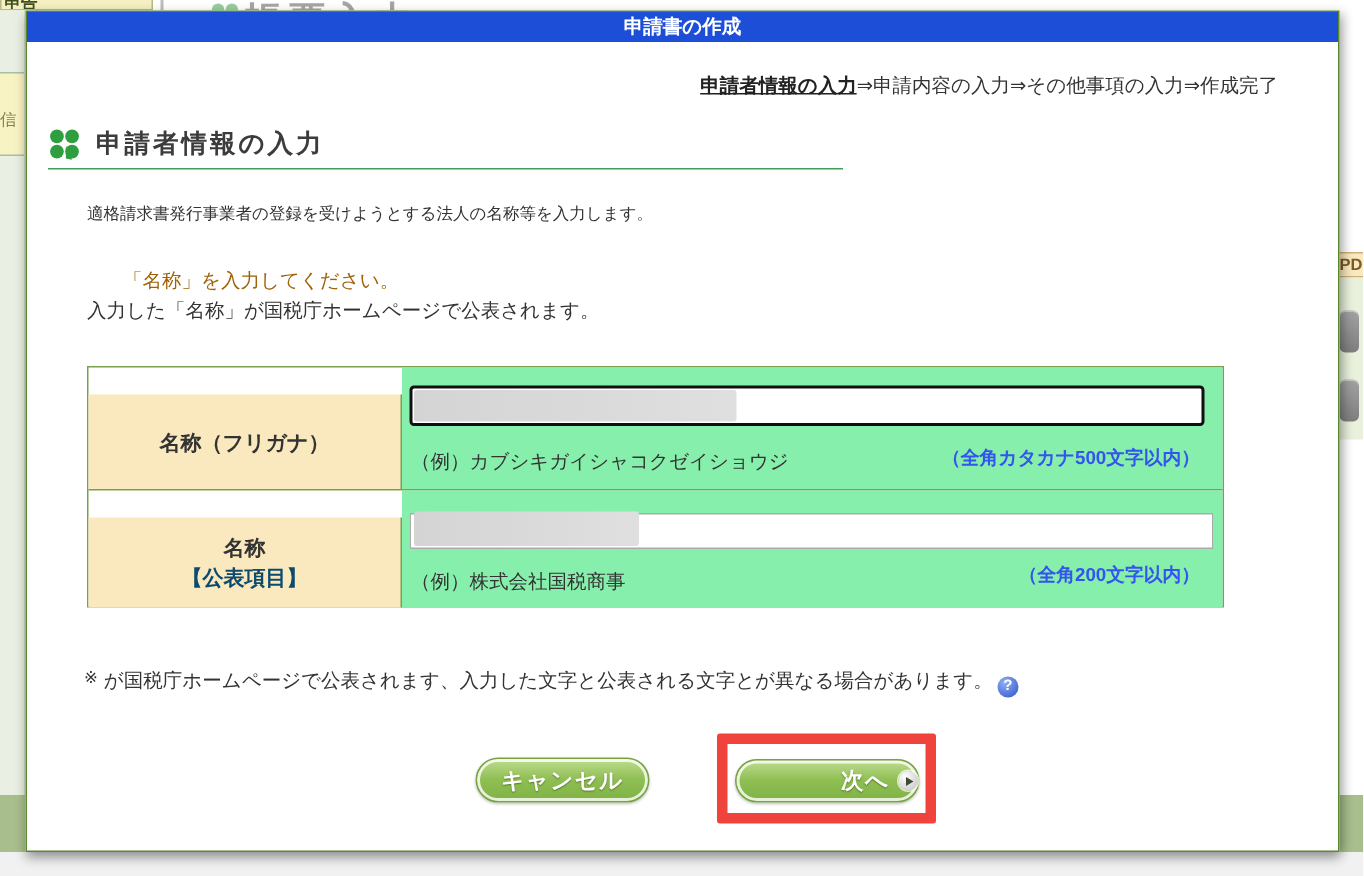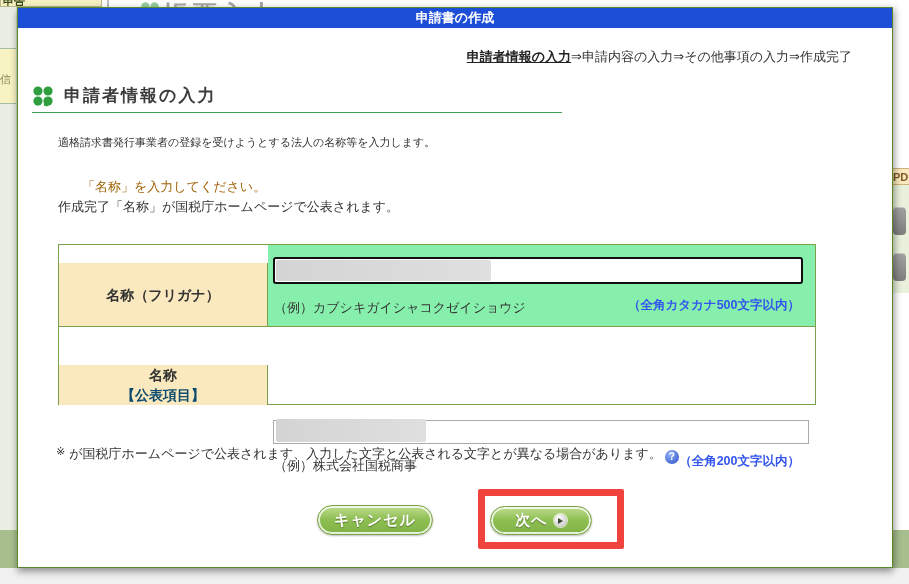--- a/index.html
+++ b/index.html
@@ -43,21 +43,21 @@
   .section-title { font-size:17px; font-weight:bold; color:#3c3c3c; letter-spacing:2px; }
   .section-rule { position:absolute; left:14px; top:104px; width:530px; height:0; border-top:1px solid #3f9e57; }
 
   .intro1 { position:absolute; left:40px; top:127px; font-size:11px; color:#333; }
   .intro2 { position:absolute; left:40px; top:170px; font-size:13px; color:#a16207;margin-left:24px; }
   .intro3 { position:absolute; left:40px; top:190px; font-size:13px; color:#333; }
 
   
   .tbl { position:absolute; left:40px; top:236px; width:758px; height:161px; border:1px solid #7aa04e; }
   .tbl-row { display:flex; height:81px; }
-  .tbl-row + .tbl-row { height:79px; border-top:1px solid #7aa04e;align-items:flex-end; }
+  .tbl-row + .tbl-row { height:79px; border-top:1px solid #7aa04e; }
   .cell-label { width:209px; background:#fae9be; border-right:1px solid #7aa04e;
                 display:flex; flex-direction:column; align-items:center; justify-content:center;
                 font-size:14px; font-weight:bold; color:#333; line-height:20px;margin-top:18px; }
   .cell-label .pub { color:#0c4a6e; }
   .cell-value { position:relative; flex:1; background:#86efac; }
 
   .field1 { position:absolute; left:5px; top:12px; width:530px; height:27px; background:#fff;
             border:2px solid #101010; border-radius:3px; font-size:13px; padding:0 4px; outline:none; }
   .field2 { position:absolute; left:5px; top:15px; width:536px; height:24px; background:#fff;
             border:1px solid #ababab; font-size:13px; padding:0 4px; outline:none; }
@@ -78,21 +78,21 @@
 
   
   .btn { position:absolute; border-radius:15px; border:1px solid #79a343; color:#fff; font-weight:bold;
          font-size:15px; letter-spacing:1px; cursor:pointer;
          background:linear-gradient(180deg,#c0dc90 0%,#8fbf53 48%,#7fb246 100%);
          box-shadow:inset 0 0 0 2px rgba(255,255,255,.8), 0 1px 2px rgba(0,0,0,.25);
          text-shadow:0 1px 1px rgba(80,110,35,.9);
          display:flex; align-items:center; justify-content:center; gap:6px;
          font-family:"Liberation Sans","DejaVu Sans",sans-serif; }
   .btn-cancel { left:299px; top:497px; width:116px; height:30px; }
-  .btn-next { left:472px; top:498px; width:102px; height:29px; }
+  .btn-next { left:472px; top:498px; width:123px; height:29px;justify-content:flex-end; }
   .play-icon { display:inline-flex; align-items:center; justify-content:center; width:13px; height:13px; border-radius:50%;
                background:radial-gradient(circle at 35% 30%,#ffffff,#bfbfbf); box-shadow:0 0 0 1px rgba(255,255,255,.7); }
   .play-icon::before { content:""; display:block; width:0; height:0; margin-left:1px;
                        border-left:5px solid #3c4a36; border-top:3px solid transparent; border-bottom:3px solid transparent; }
 
   .annotation { position:absolute; left:460px; top:481px; width:146px; height:60px;
                 border:7px solid #f0433d; border-radius:2px; pointer-events:none; }
 
   
   .clover { display:block; }
@@ -153,21 +153,21 @@
             <path d="M13 13 L17.5 23.5 L13 22.5 Z"></path>
           </g>
         </svg>
       </span>
       <span class="section-title">申請者情報の入力</span>
     </div>
     <div class="section-rule"></div>
 
     <div class="intro1">適格請求書発行事業者の登録を受けようとする法人の名称等を入力します。</div>
     <div class="intro2">「名称」を入力してください。</div>
-    <div class="intro3">作成完了「名称」が国税庁ホームページで公表されます。</div>
+    <div class="intro3">入力した「名称」が国税庁ホームページで公表されます。</div>
 
     <div class="tbl">
 
       <div class="tbl-row">
         <div class="cell-label">
           <span>名称（フリガナ）</span>
         </div>
         <div class="cell-value">
           <input class="field1" type="text" value="" style="">
           <div class="redact redact1"></div>

